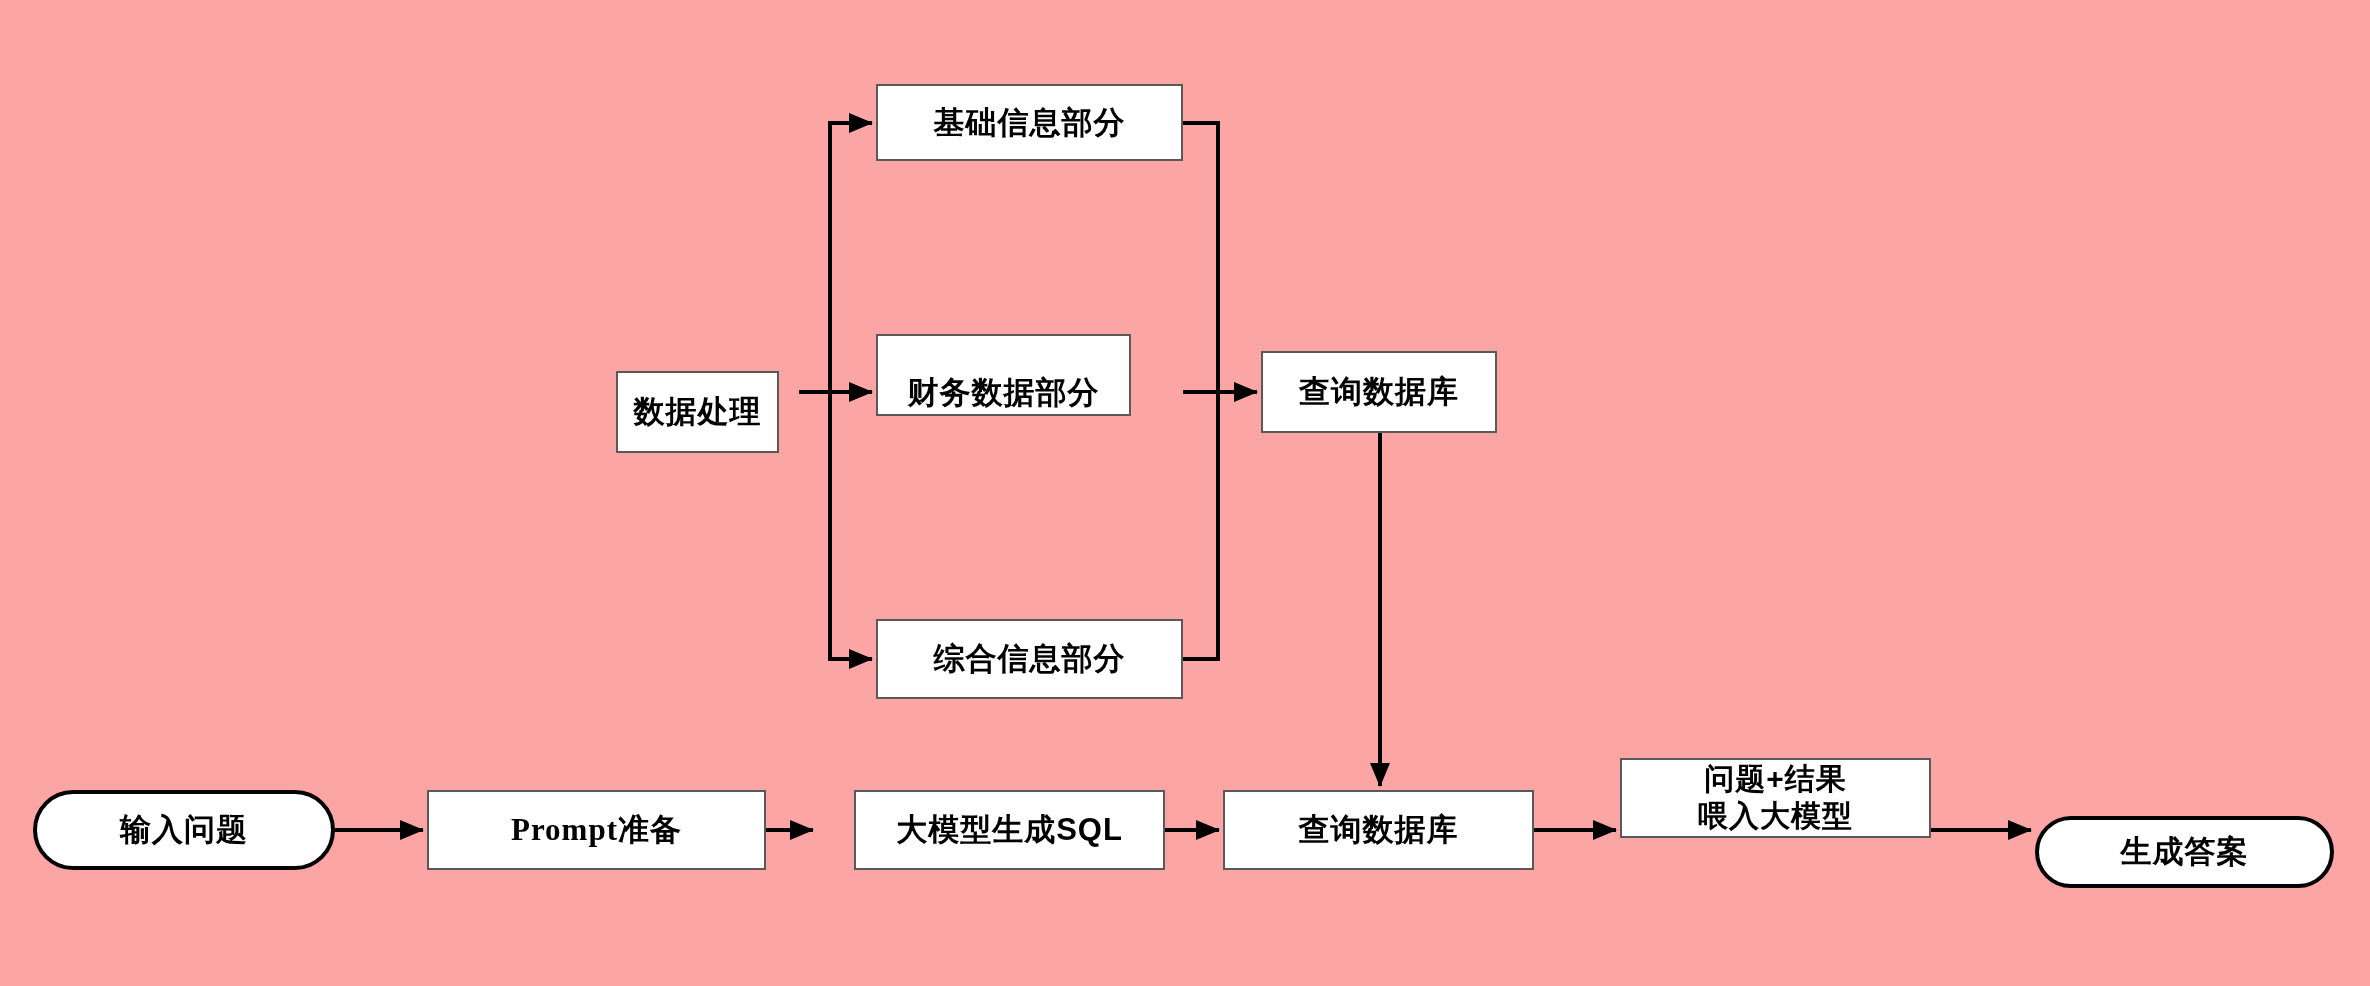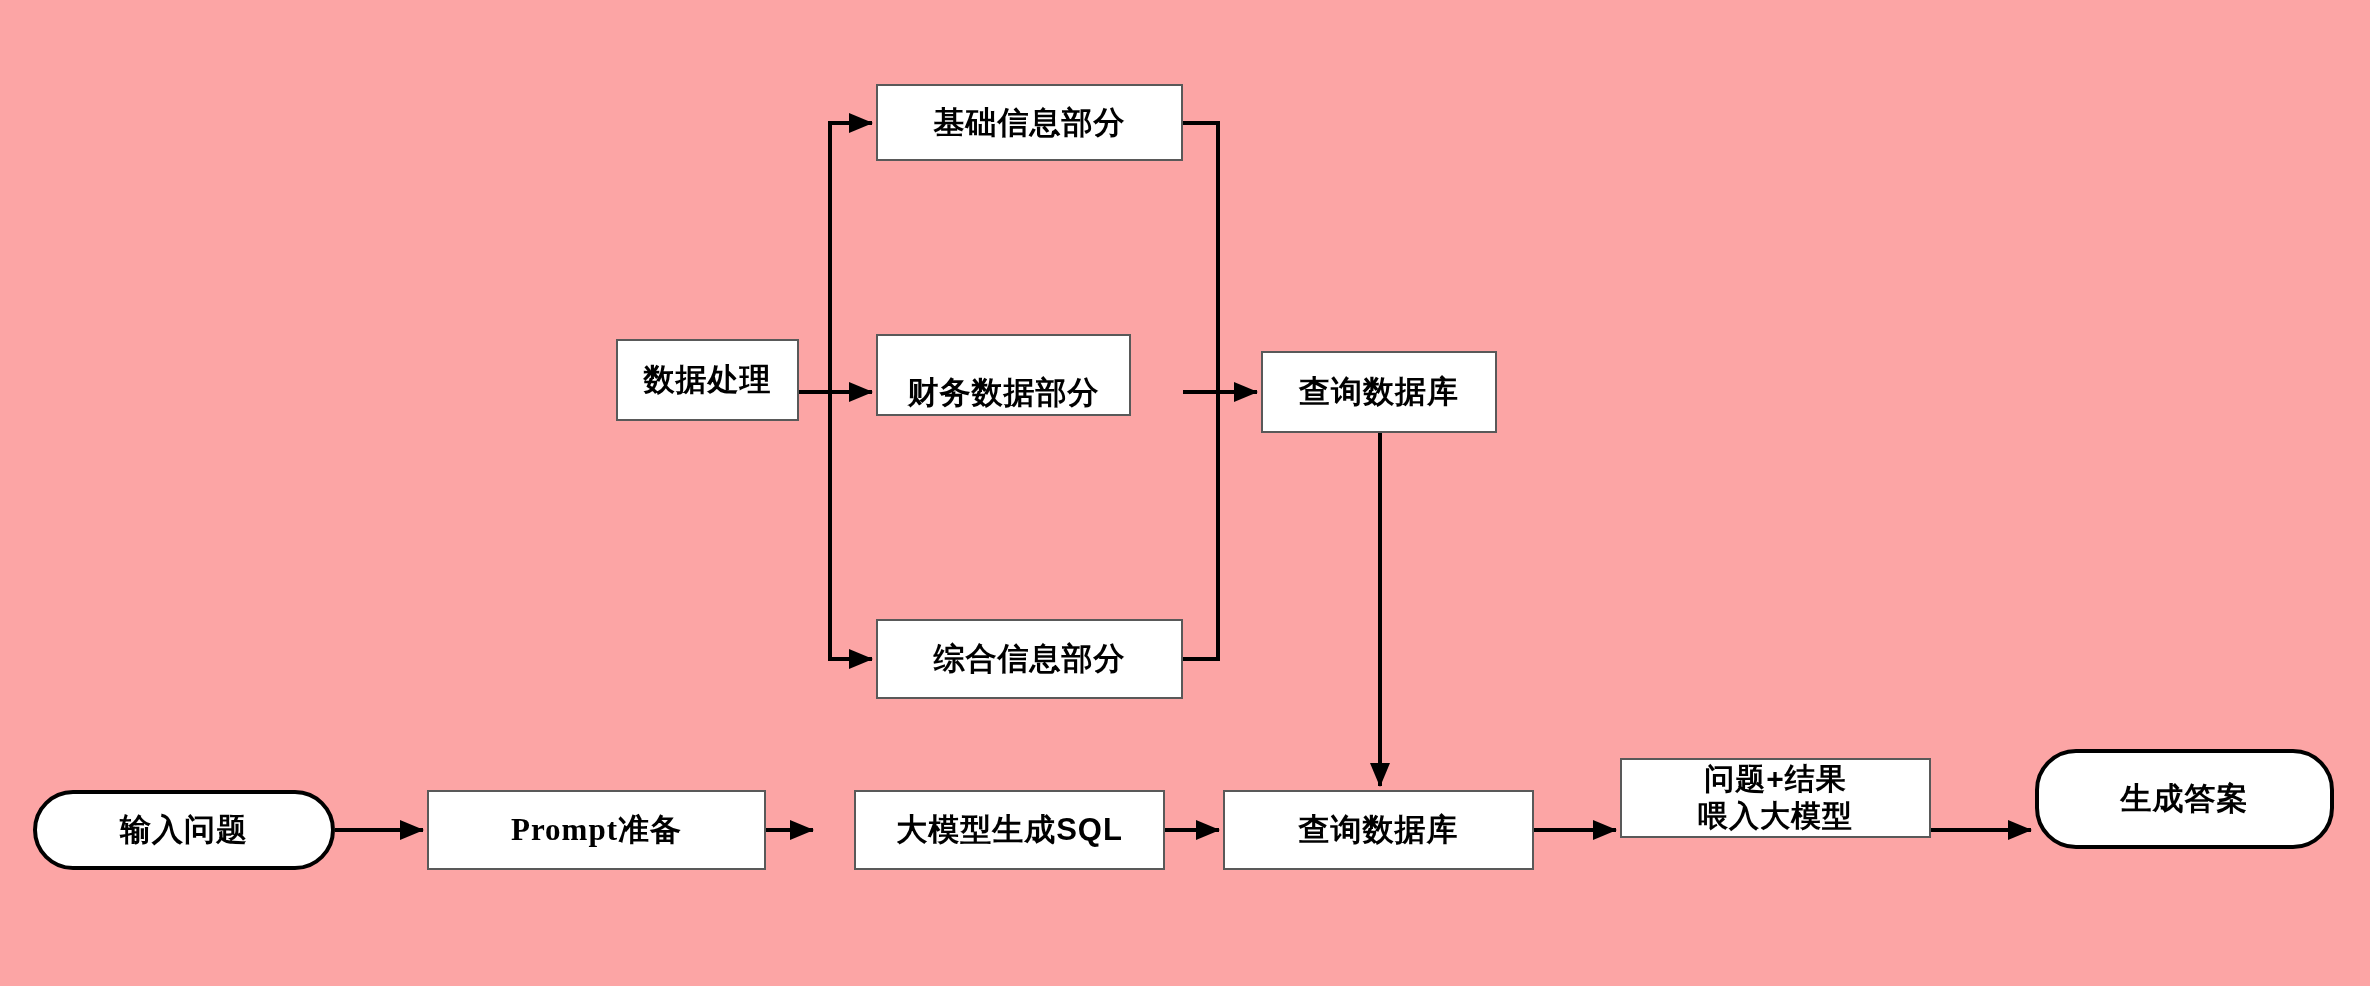--- a/index.html
+++ b/index.html
@@ -43,31 +43,31 @@
     border-radius: 41px;
   }
   .two-line {
     flex-direction: column;
     line-height: 1.22;
     font-size: 30px;
   }
 
   
   #n-basic        { left: 876px;  top: 84px;  width: 307px; height: 77px; }
-  #n-process      { left: 616px;  top: 339px; width: 183px; height: 82px; text-align: right; }
+  #n-process      { left: 616px;  top: 371px; width: 163px; height: 82px; text-align: right; }
   #n-finance      { left: 876px;  top: 334px; width: 255px; height: 82px; align-items: flex-end; }
   #n-comprehensive{ left: 876px;  top: 619px; width: 307px; height: 80px; }
   #n-insert       { left: 1261px; top: 351px; width: 236px; height: 82px; }
 
   #n-input        { left: 33px;   top: 790px; width: 302px; height: 80px; }
   #n-prompt       { left: 427px;  top: 790px; width: 339px; height: 80px; font-family: Liberation Serif, serif; }
   #n-sql          { left: 817px;  top: 790px; width: 311px; height: 80px; margin-left: 37px; }
   #n-query        { left: 1223px; top: 790px; width: 311px; height: 80px; }
   #n-feed         { left: 1620px; top: 758px; width: 311px; height: 80px; }
-  #n-answer       { left: 2035px; top: 749px; width: 299px; height: 100px; }
+  #n-answer       { left: 2035px; top: 816px; width: 299px; height: 72px; }
 </style>
 </head>
 <body>
 
 <div id="canvas">
 
   <svg id="connector-layer" viewBox="0 0 2370 986" xmlns="http://www.w3.org/2000/svg">
     <defs>
       <marker id="arrow" markerUnits="userSpaceOnUse" markerWidth="26" markerHeight="22" refX="23" refY="10" orient="auto">
         <path d="M0,0 L24,10 L0,20 Z" fill="#000000"></path>

